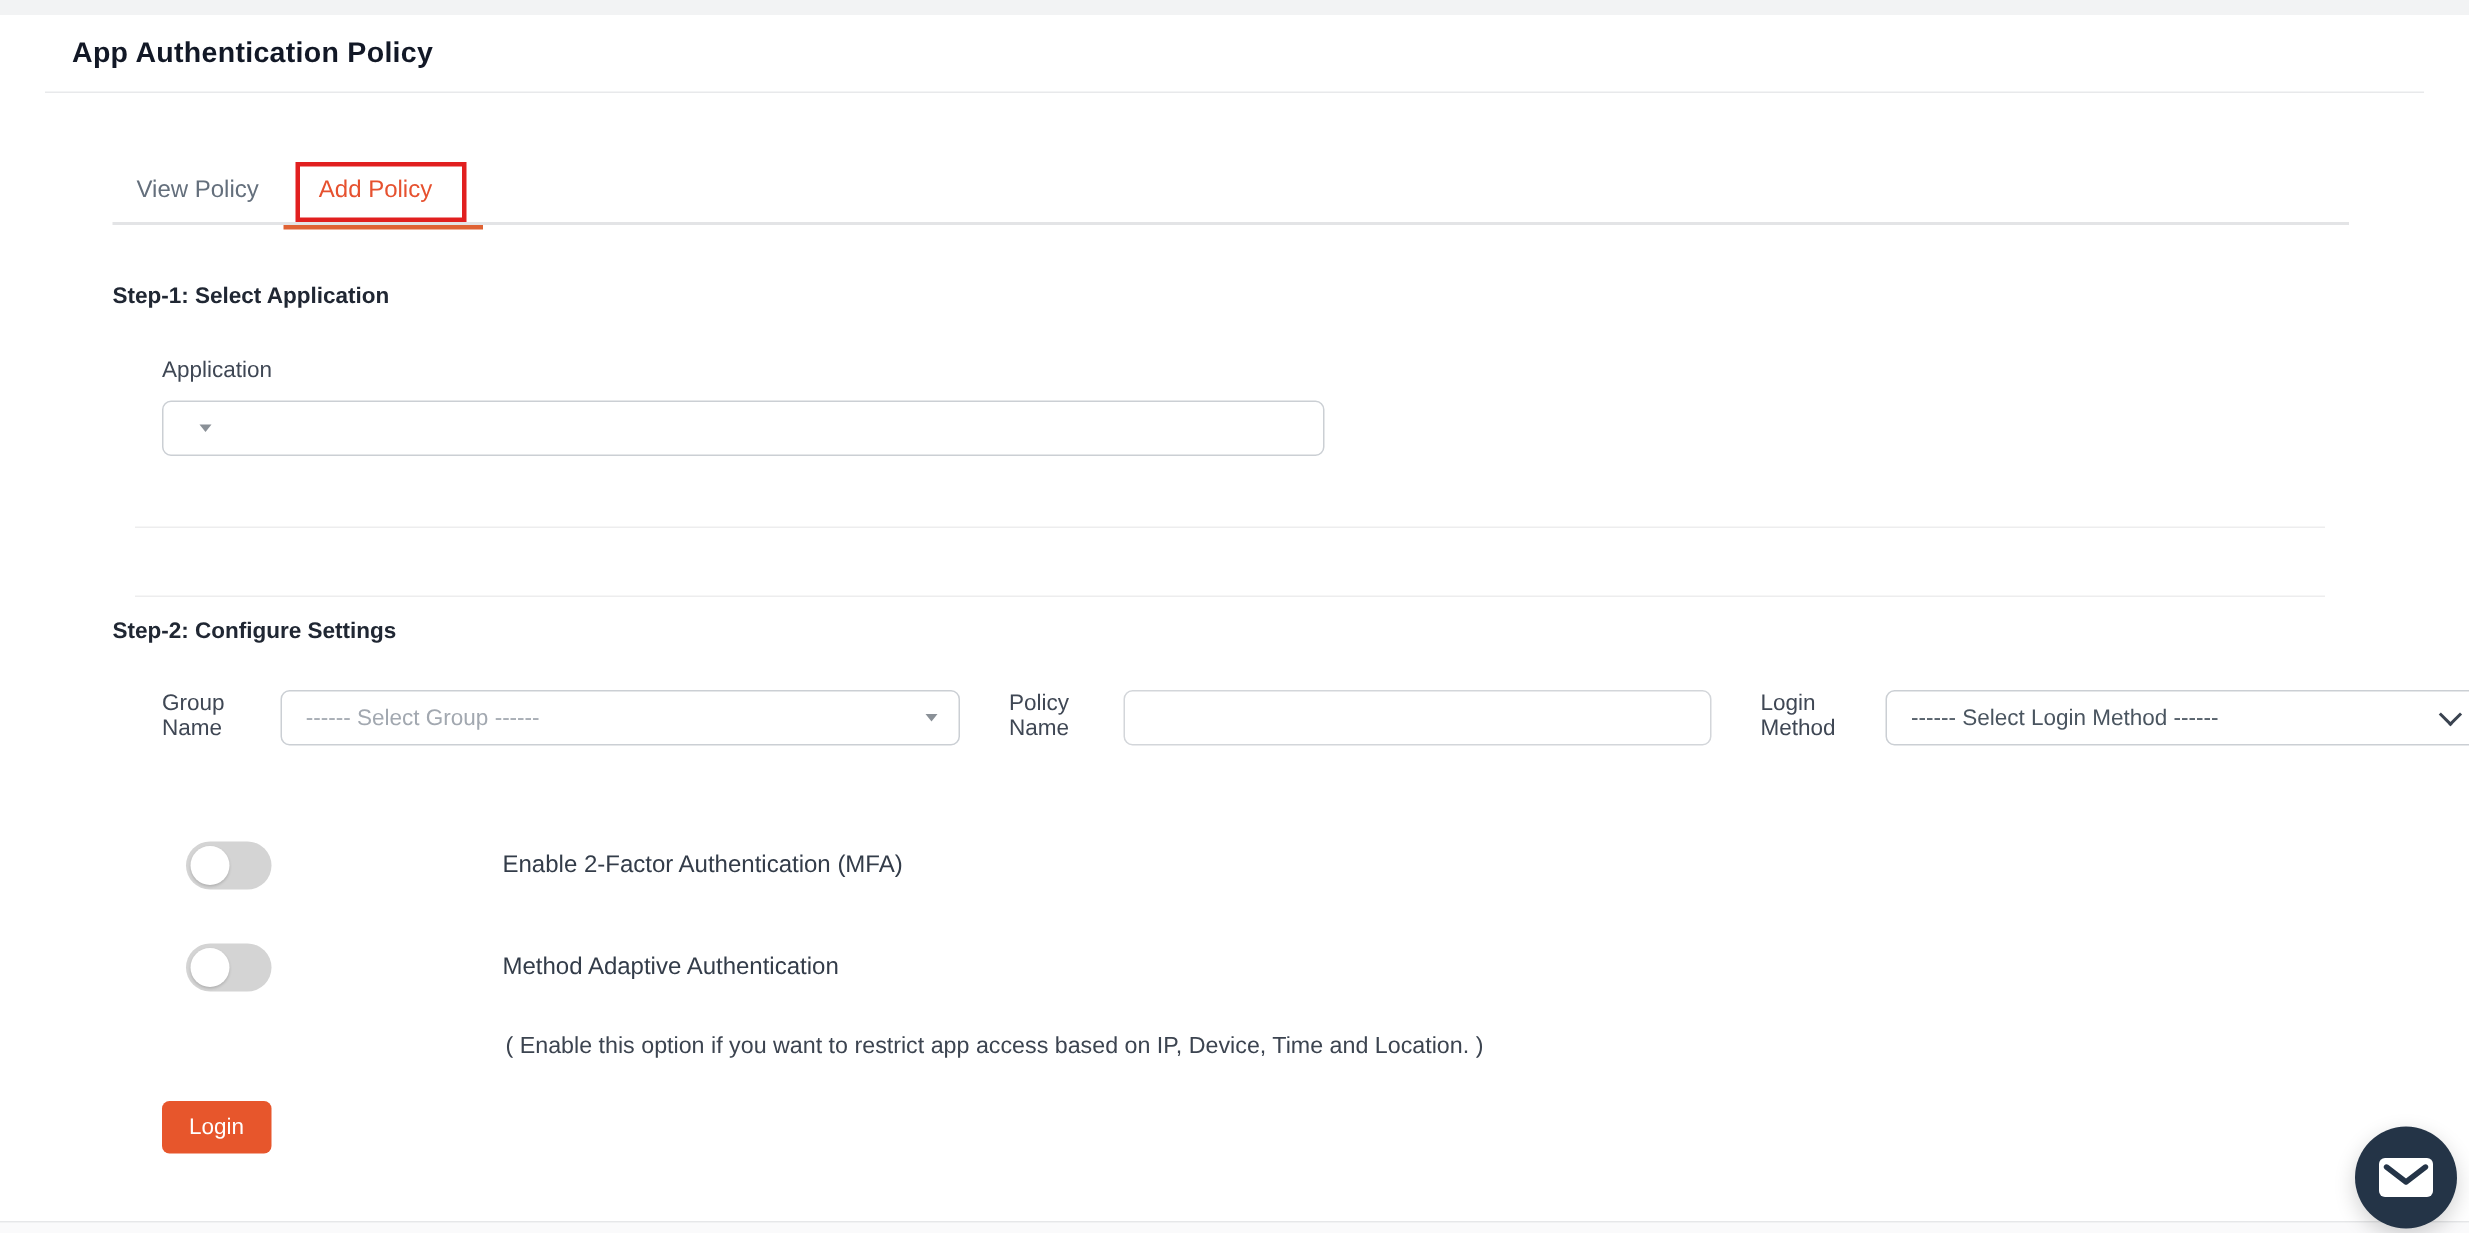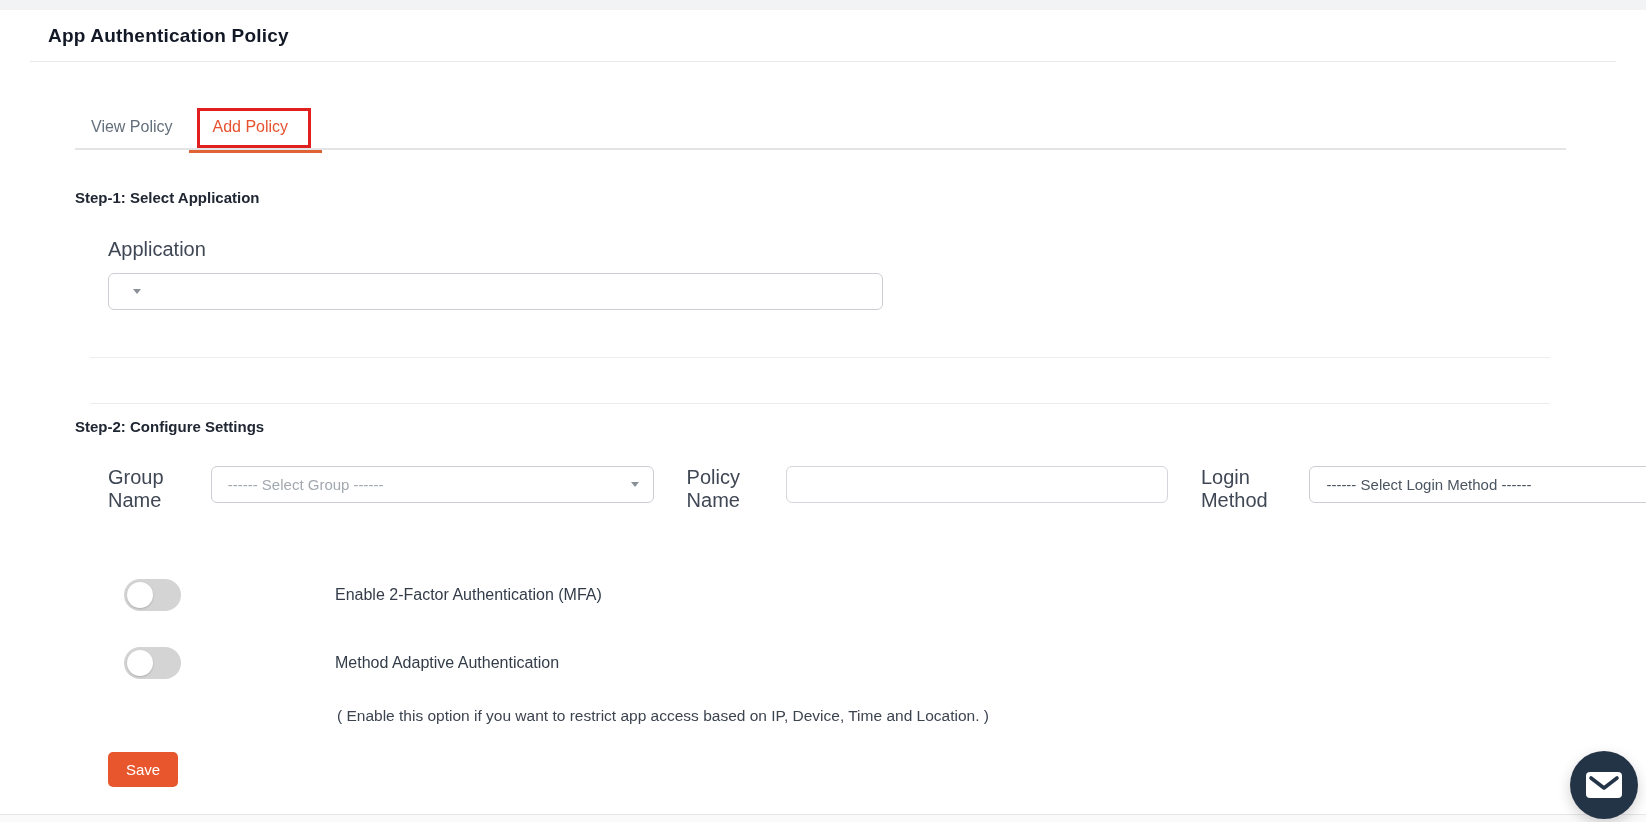--- a/index.html
+++ b/index.html
@@ -64,21 +64,21 @@
 
   
   .section-heading {
     font-size:15px;
     font-weight:700;
     color:#202733;
     margin-left:75px;
   }
   .step1-heading { margin-top:39px; }
   .field-label {
-    font-size:20px;
+    font-size:15px;
     color:#3f4754;
   }
   .app-field { margin:32px 0 0 108px; }
   .app-field .field-label { display:block; margin-bottom:12px; }
 
   .select-box {
     height:37px;
     background:#fff;
     border:1px solid #cbcfd4;
     border-radius:6px;
@@ -282,21 +282,21 @@
 
   <div class="toggle-row toggle-row-2">
     <div class="toggle">
       <div class="knob"></div>
     </div>
     <span class="toggle-label">Method Adaptive Authentication</span>
   </div>
 
   <div class="adaptive-note">( Enable this option if you want to restrict app access based on IP, Device, Time and Location. )</div>
 
-  <button class="save-button">Save</button>
+  <button class="save-button">Login</button>
 
   
   <div class="chat-button">
     <svg width="40" height="32" viewBox="0 0 40 32">
       <rect x="2" y="3" width="36" height="26" rx="4" fill="#ffffff"></rect>
       <polyline points="7,9 20,19 33,9" fill="none" stroke="#243447" stroke-width="3.6" stroke-linecap="round" stroke-linejoin="round"></polyline>
     </svg>
   </div>
 
 </div>

